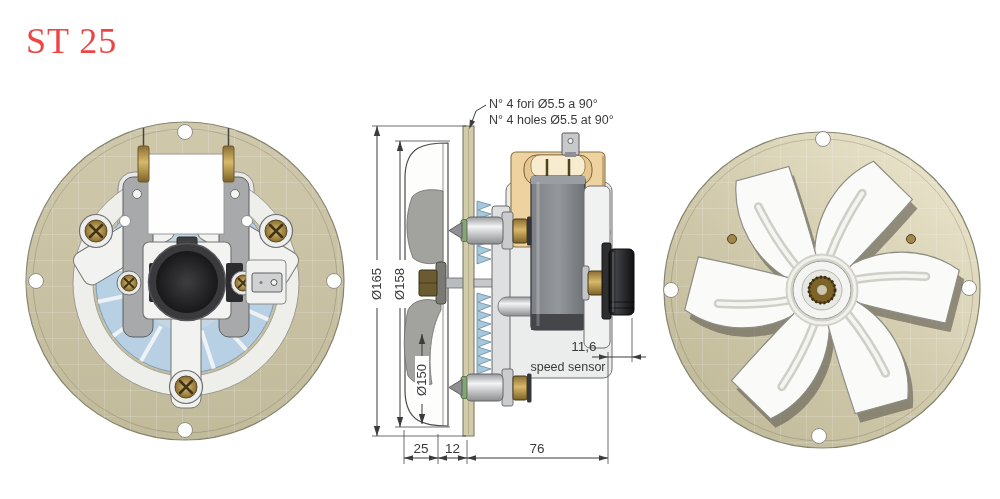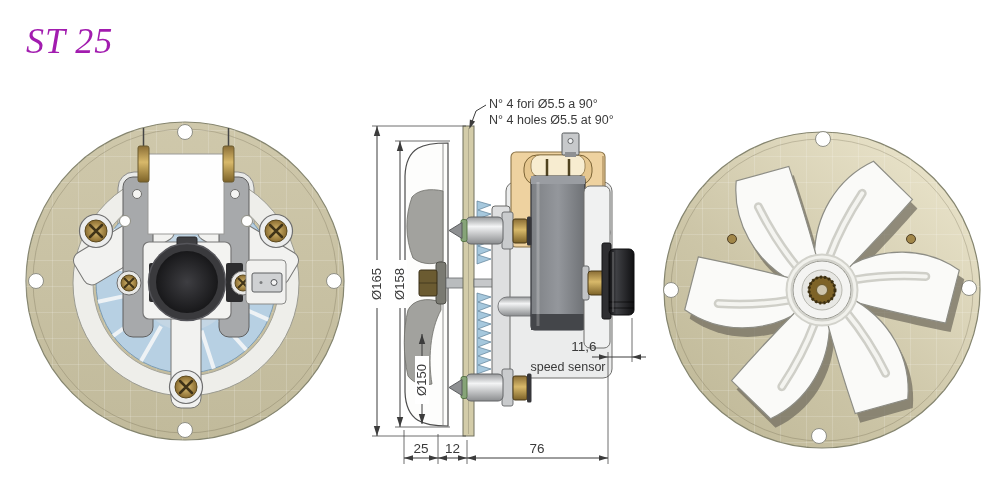--- a/index.html
+++ b/index.html
@@ -1,19 +1,19 @@
 <!DOCTYPE html>
 <html><head>
 <meta charset="utf-8">
 <style>
   html,body{margin:0;padding:0;background:#ffffff;}
   #canvas{position:relative;width:1000px;height:499px;background:#ffffff;overflow:hidden;
           font-family:"Liberation Sans", sans-serif;}
   #title{position:absolute;left:26px;top:20px;font-family:"Liberation Serif", serif;
-         font-size:36px;color:#a21caf;letter-spacing:1px;font-style:italic;}
+         font-size:36px;color:#ef4444;letter-spacing:1px;}
   svg{position:absolute;left:0;top:0;}
   text{font-family:"Liberation Sans", sans-serif;fill:#3a3a3a;}
   .note{font-size:12.5px;}
   .dim{font-size:13px;}
   .dimBig{font-size:13.5px;}
   .dimline{stroke:#3c3c3c;stroke-width:1;fill:none;}
   .extline{stroke:#4a4a4a;stroke-width:0.8;fill:none;}
   .arr{fill:#3c3c3c;stroke:none;}
   .bladeFill{fill:#fafaf8;stroke:#8d8d85;stroke-width:1.2;}
   .ridgeA{stroke:#cfcfc8;stroke-width:9;stroke-linecap:round;fill:none;}

